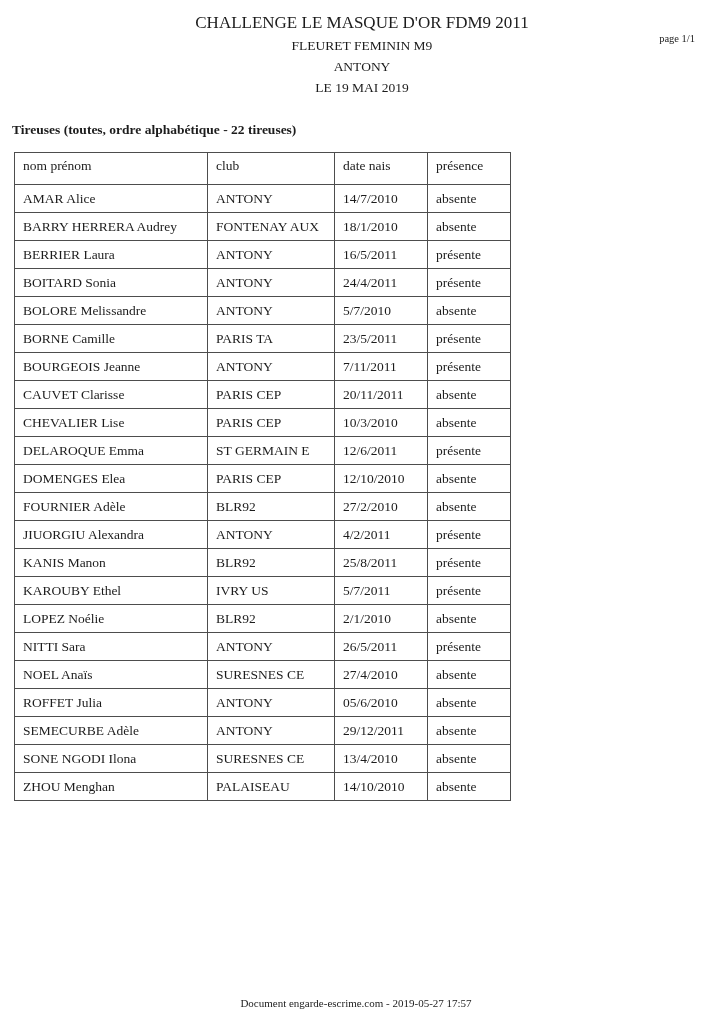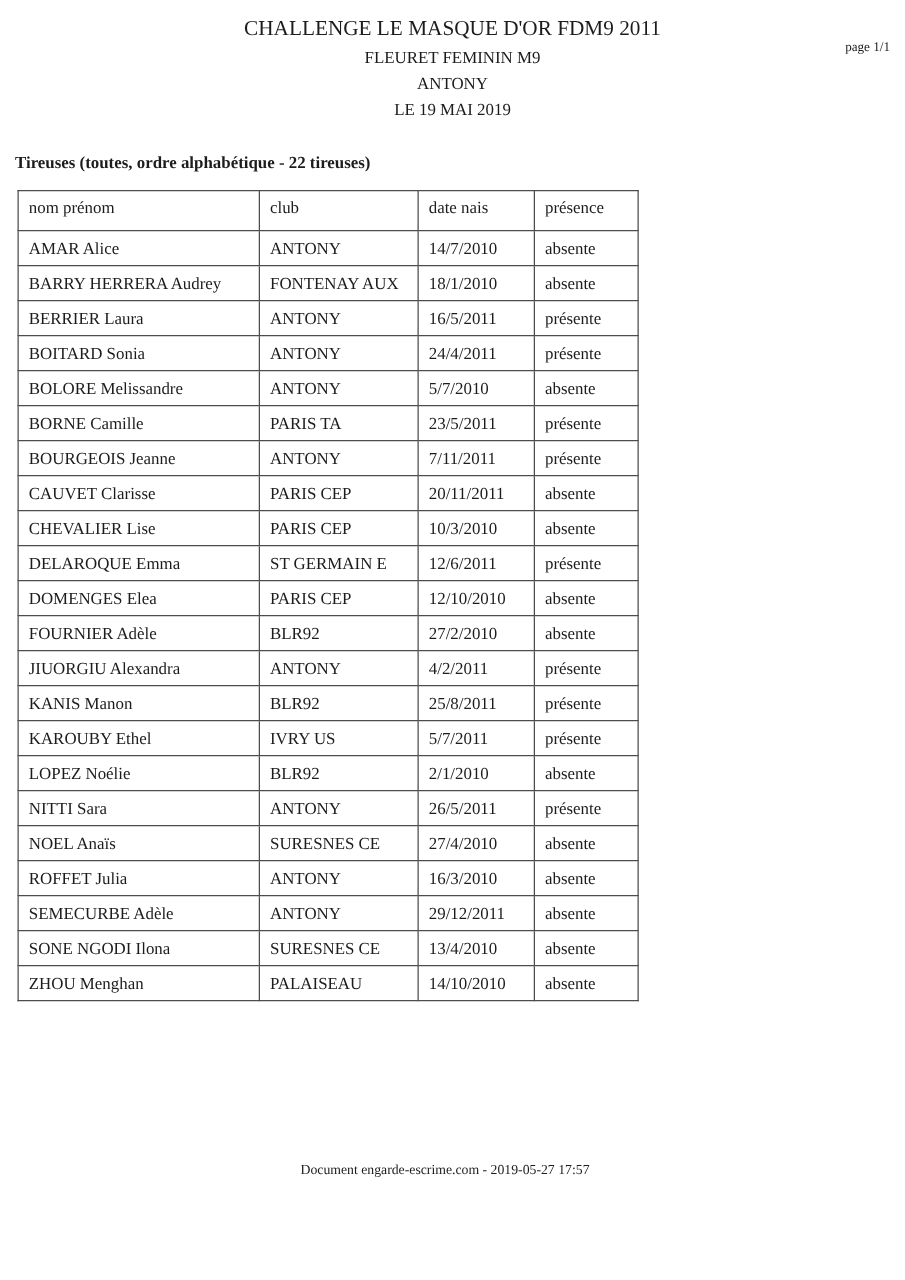--- a/index.html
+++ b/index.html
@@ -11,21 +11,21 @@
     width: 724px;
     height: 1024px;
     position: relative;
     font-family: "Liberation Serif", "DejaVu Serif", serif;
     color: #1c1c1c;
     overflow: hidden;
   }
   .page-label {
     position: absolute;
     top: 33px;
-    right: 12px;
+    right: 29px;
     font-size: 10.5px;
   }
   .doc-header {
     padding-top: 14px;
     text-align: center;
   }
   .doc-title {
     font-size: 17px;
     line-height: 18px;
     font-weight: normal;
@@ -66,21 +66,21 @@
     height: 27px;
     vertical-align: middle;
   }
   .col-name  { width: 193px; }
   .col-club  { width: 127px; }
   .col-date  { width: 93px;  }
   .col-pres  { width: 83px;  }
   table.roster .right { text-align: left; }
   .doc-footer {
     position: absolute;
-    top: 930px;
+    top: 997px;
     left: 0;
     width: 712px;
     text-align: center;
     font-size: 11px;
   }
 </style>
 </head>
 <body>
 
 <div class="page-label">page 1/1</div>
@@ -214,21 +214,21 @@
       </tr>
       <tr>
         <td>NOEL Anaïs</td>
         <td>SURESNES CE</td>
         <td class="right">27/4/2010</td>
         <td>absente</td>
       </tr>
       <tr>
         <td>ROFFET Julia</td>
         <td>ANTONY</td>
-        <td class="right">16/3/2010</td>
+        <td class="right">05/6/2010</td>
         <td>absente</td>
       </tr>
       <tr>
         <td>SEMECURBE Adèle</td>
         <td>ANTONY</td>
         <td class="right">29/12/2011</td>
         <td>absente</td>
       </tr>
       <tr>
         <td>SONE NGODI Ilona</td>

